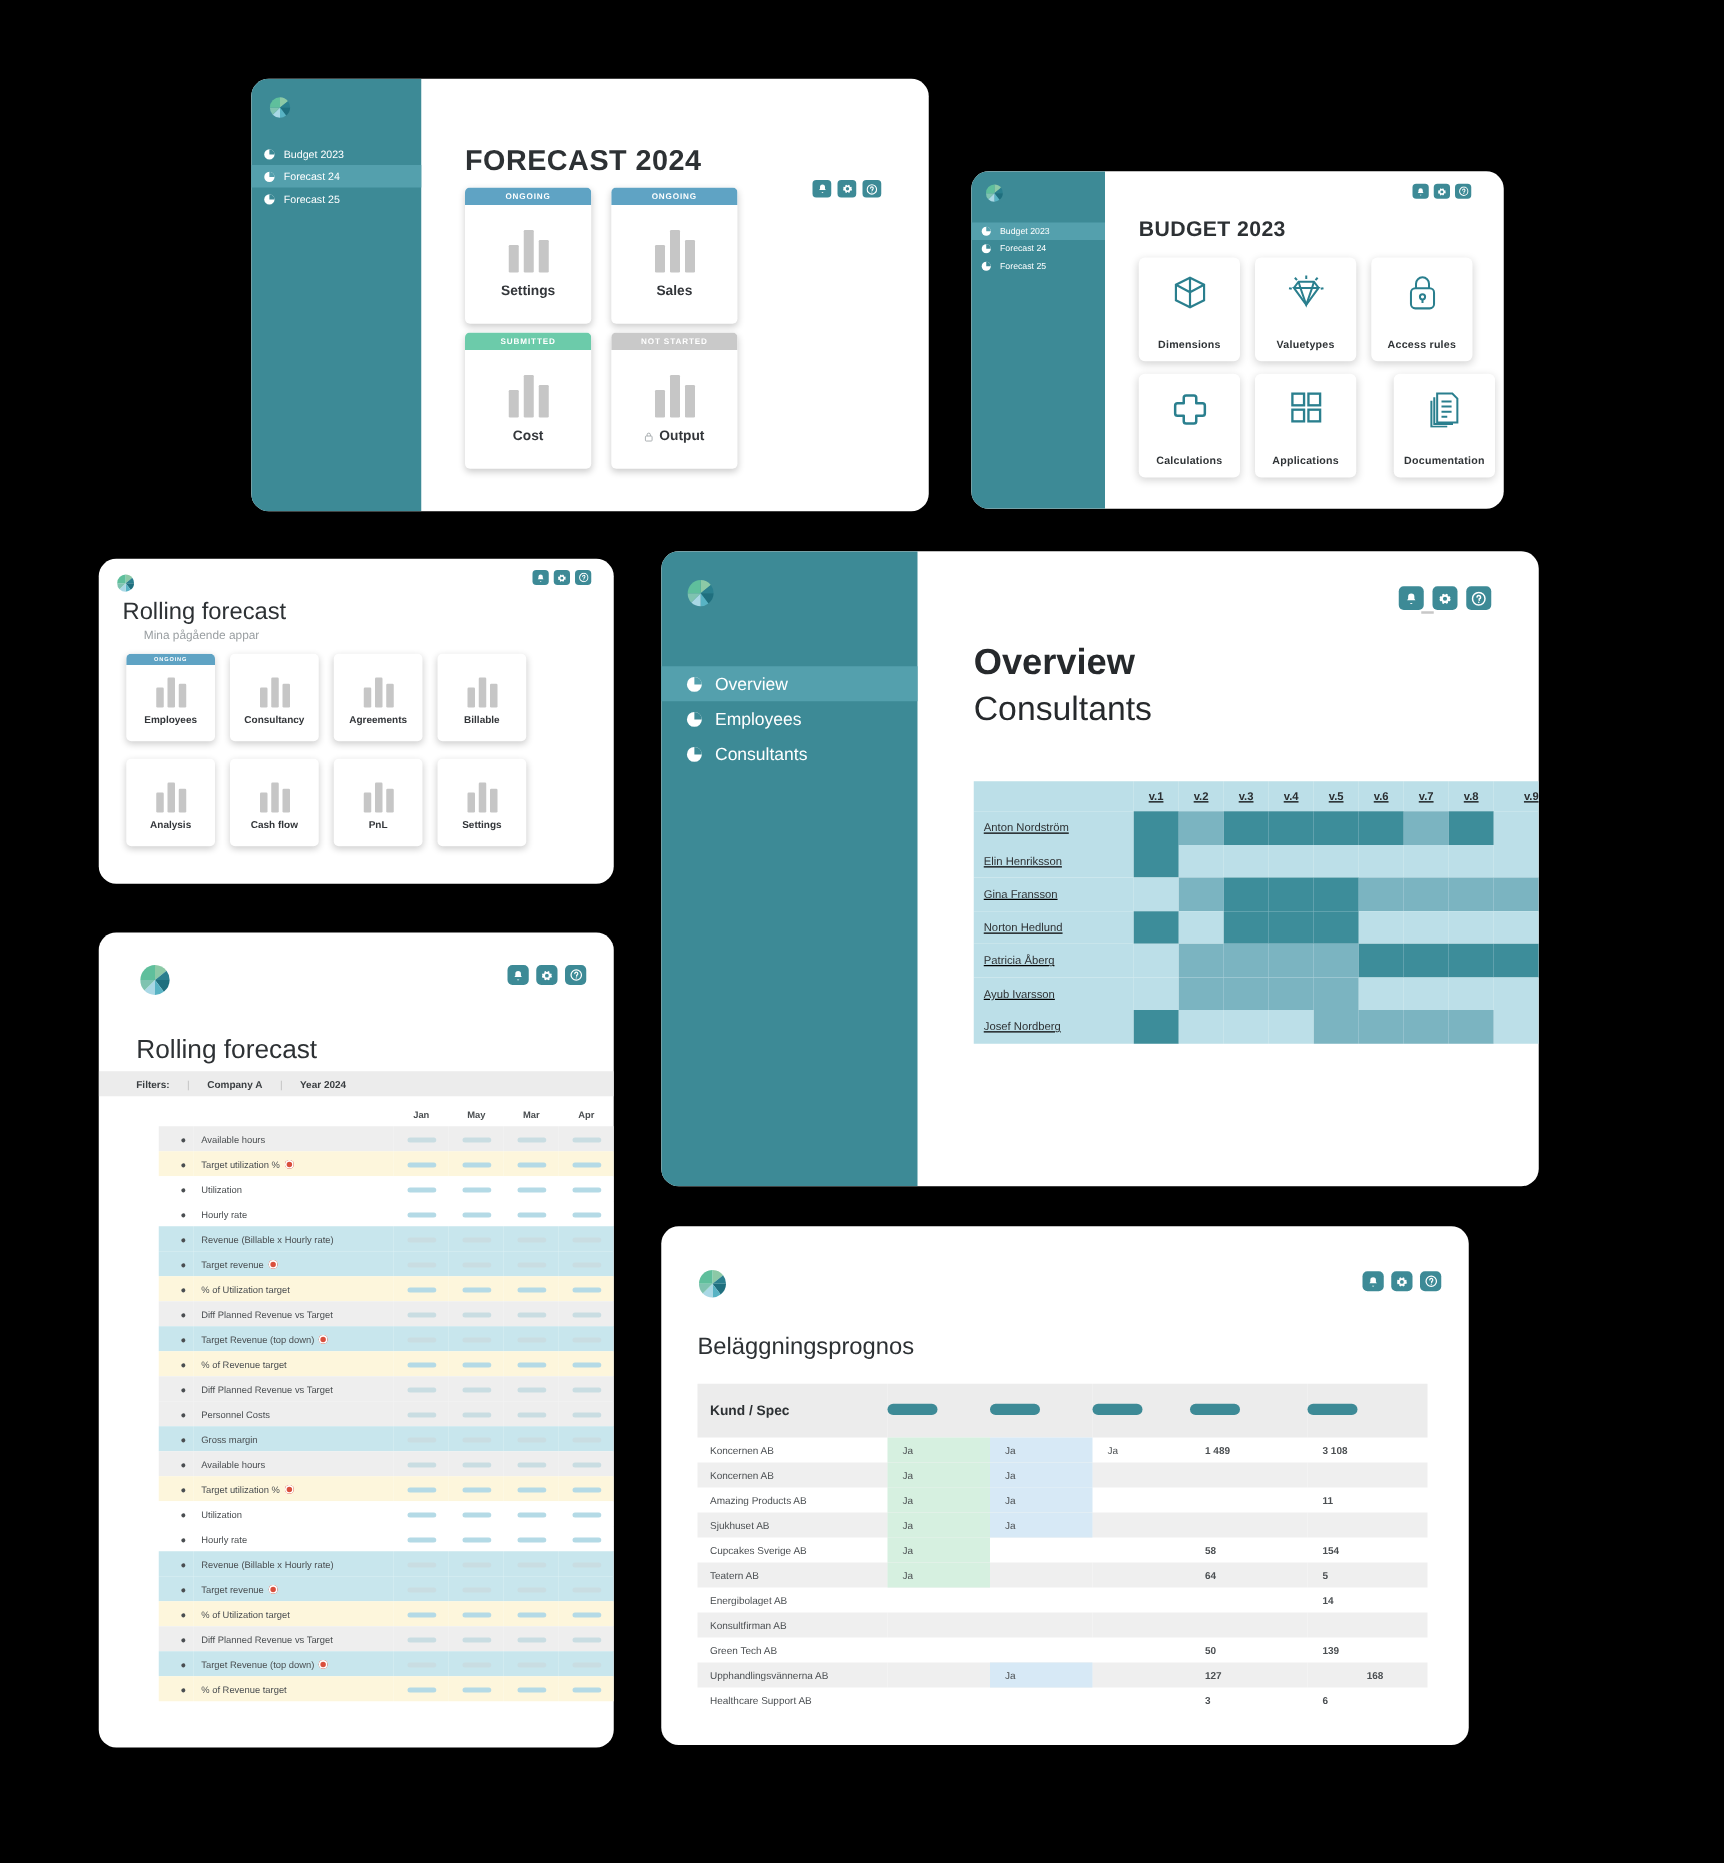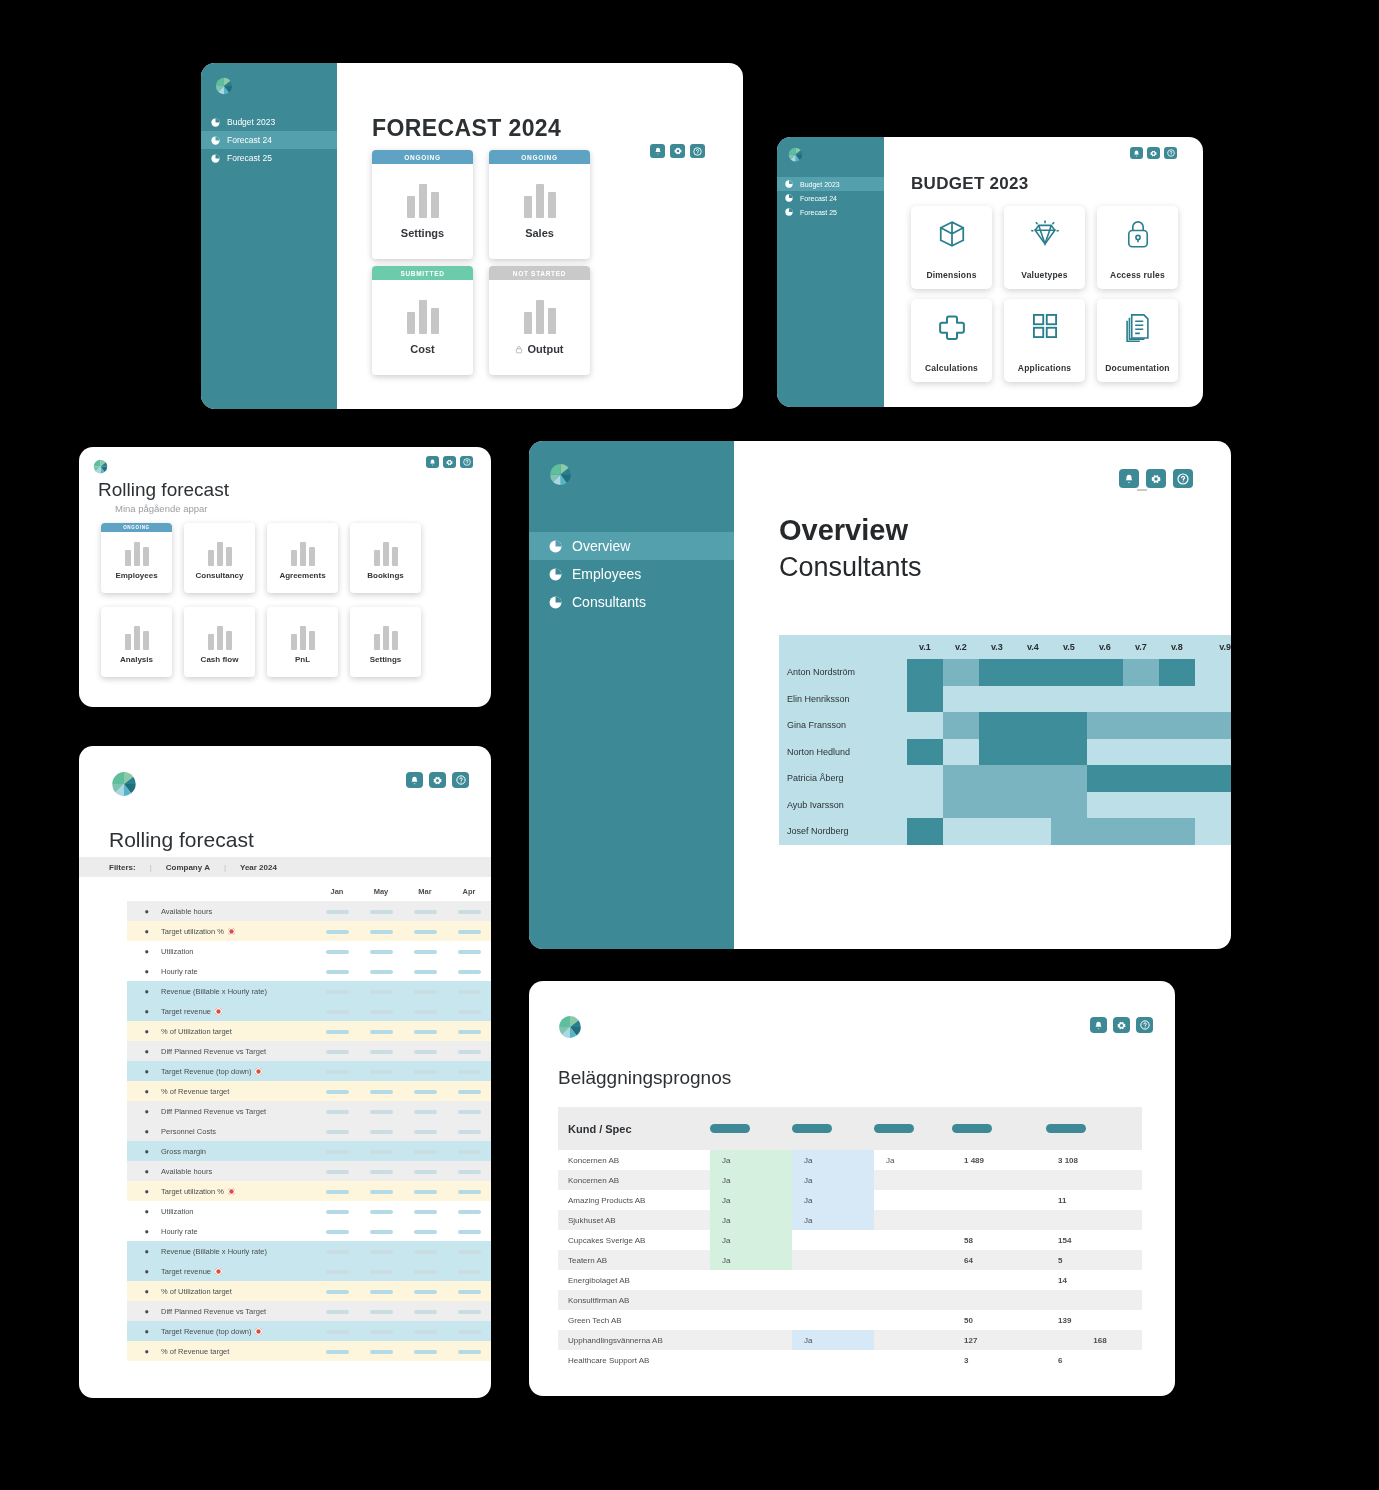--- a/index.html
+++ b/index.html
@@ -343,21 +343,21 @@
     </div>
     <div class="ftile" style="position:absolute;left:227px;top:162px;width:81px;height:83px;">
       <svg width="28" height="28" viewBox="0 0 24 24" fill="none" stroke="#2a7f8e" stroke-width="1.6">
           <rect x="2.5" y="2.5" width="8" height="8"></rect>
           <rect x="13.5" y="2.5" width="8" height="8"></rect>
           <rect x="2.5" y="13.5" width="8" height="8"></rect>
           <rect x="13.5" y="13.5" width="8" height="8"></rect>
         </svg>
       <div class="flabel">Applications</div>
     </div>
-    <div class="ftile" style="position:absolute;left:320px;top:162px;width:81px;height:83px;">
+    <div class="ftile" style="position:absolute;left:338px;top:162px;width:81px;height:83px;">
       <svg width="27" height="30" viewBox="0 0 22 26" fill="none" stroke="#2a7f8e" stroke-width="1.4">
           <path d="M6 2.5h10.5L20 6v16.5H6z"></path>
           <path d="M4 5v18.5h13M2 7.5v18h11"></path>
           <path d="M9 8h7M9 11.5h7M9 15h7M9 18.5h4"></path>
         </svg>
       <div class="flabel">Documentation</div>
     </div>
   </div>
 
   <div class="card" style="left:79px; top:447px; width:412px; height:260px;">
@@ -428,21 +428,21 @@
           <span>Agreements</span>
         </div>
     </div>
     <div class="tile" style="position:absolute;left:271px;top:76px;width:71px;height:70px;justify-content:flex-end;">
       <div class="bars" style="padding:8px 0 5px;gap:3px;">
           <i style="width:6px;height:16px"></i>
           <i style="width:6px;height:24px"></i>
           <i style="width:6px;height:19px"></i>
         </div>
       <div class="tlabel" style="font-size:8px;padding-bottom:13px;">
-          <span>Bookings</span>
+          <span>Billable</span>
         </div>
     </div>
 
     <div class="tile" style="position:absolute;left:22px;top:160px;width:71px;height:70px;justify-content:flex-end;">
       <div class="bars" style="padding:8px 0 5px;gap:3px;">
           <i style="width:6px;height:16px"></i>
           <i style="width:6px;height:24px"></i>
           <i style="width:6px;height:19px"></i>
         </div>
       <div class="tlabel" style="font-size:8px;padding-bottom:13px;">
@@ -538,21 +538,21 @@
             <circle cx="12" cy="12" r="10"></circle>
             <path d="M9.2 9.3a2.9 2.9 0 1 1 3.6 3.1v1.8" stroke-linecap="round"></path>
             <circle cx="12" cy="17.6" r="1.2" fill="#fff" stroke="none"></circle>
           </svg>
       </div>
     </div>
 
     <div class="h-ov1" style="position:absolute;left:250px;top:73px;">Overview</div>
     <div class="h-ov2" style="position:absolute;left:250px;top:111px;">Consultants</div>
 
-    <div style="position:absolute;left:250px;top:194px;">
+    <div style="position:absolute;left:250px;top:184px;text-decoration:underline;">
       <table class="hm" id="hm-table">
         <thead>
             <tr>
               <th class="nm"></th>
               <th class="v" style="width: 38px;">v.1</th>
               <th class="v" style="width: 38px;">v.2</th>
               <th class="v" style="width: 38px;">v.3</th>
               <th class="v" style="width: 38px;">v.4</th>
               <th class="v" style="width: 38px;">v.5</th>
               <th class="v" style="width: 38px;">v.6</th>

